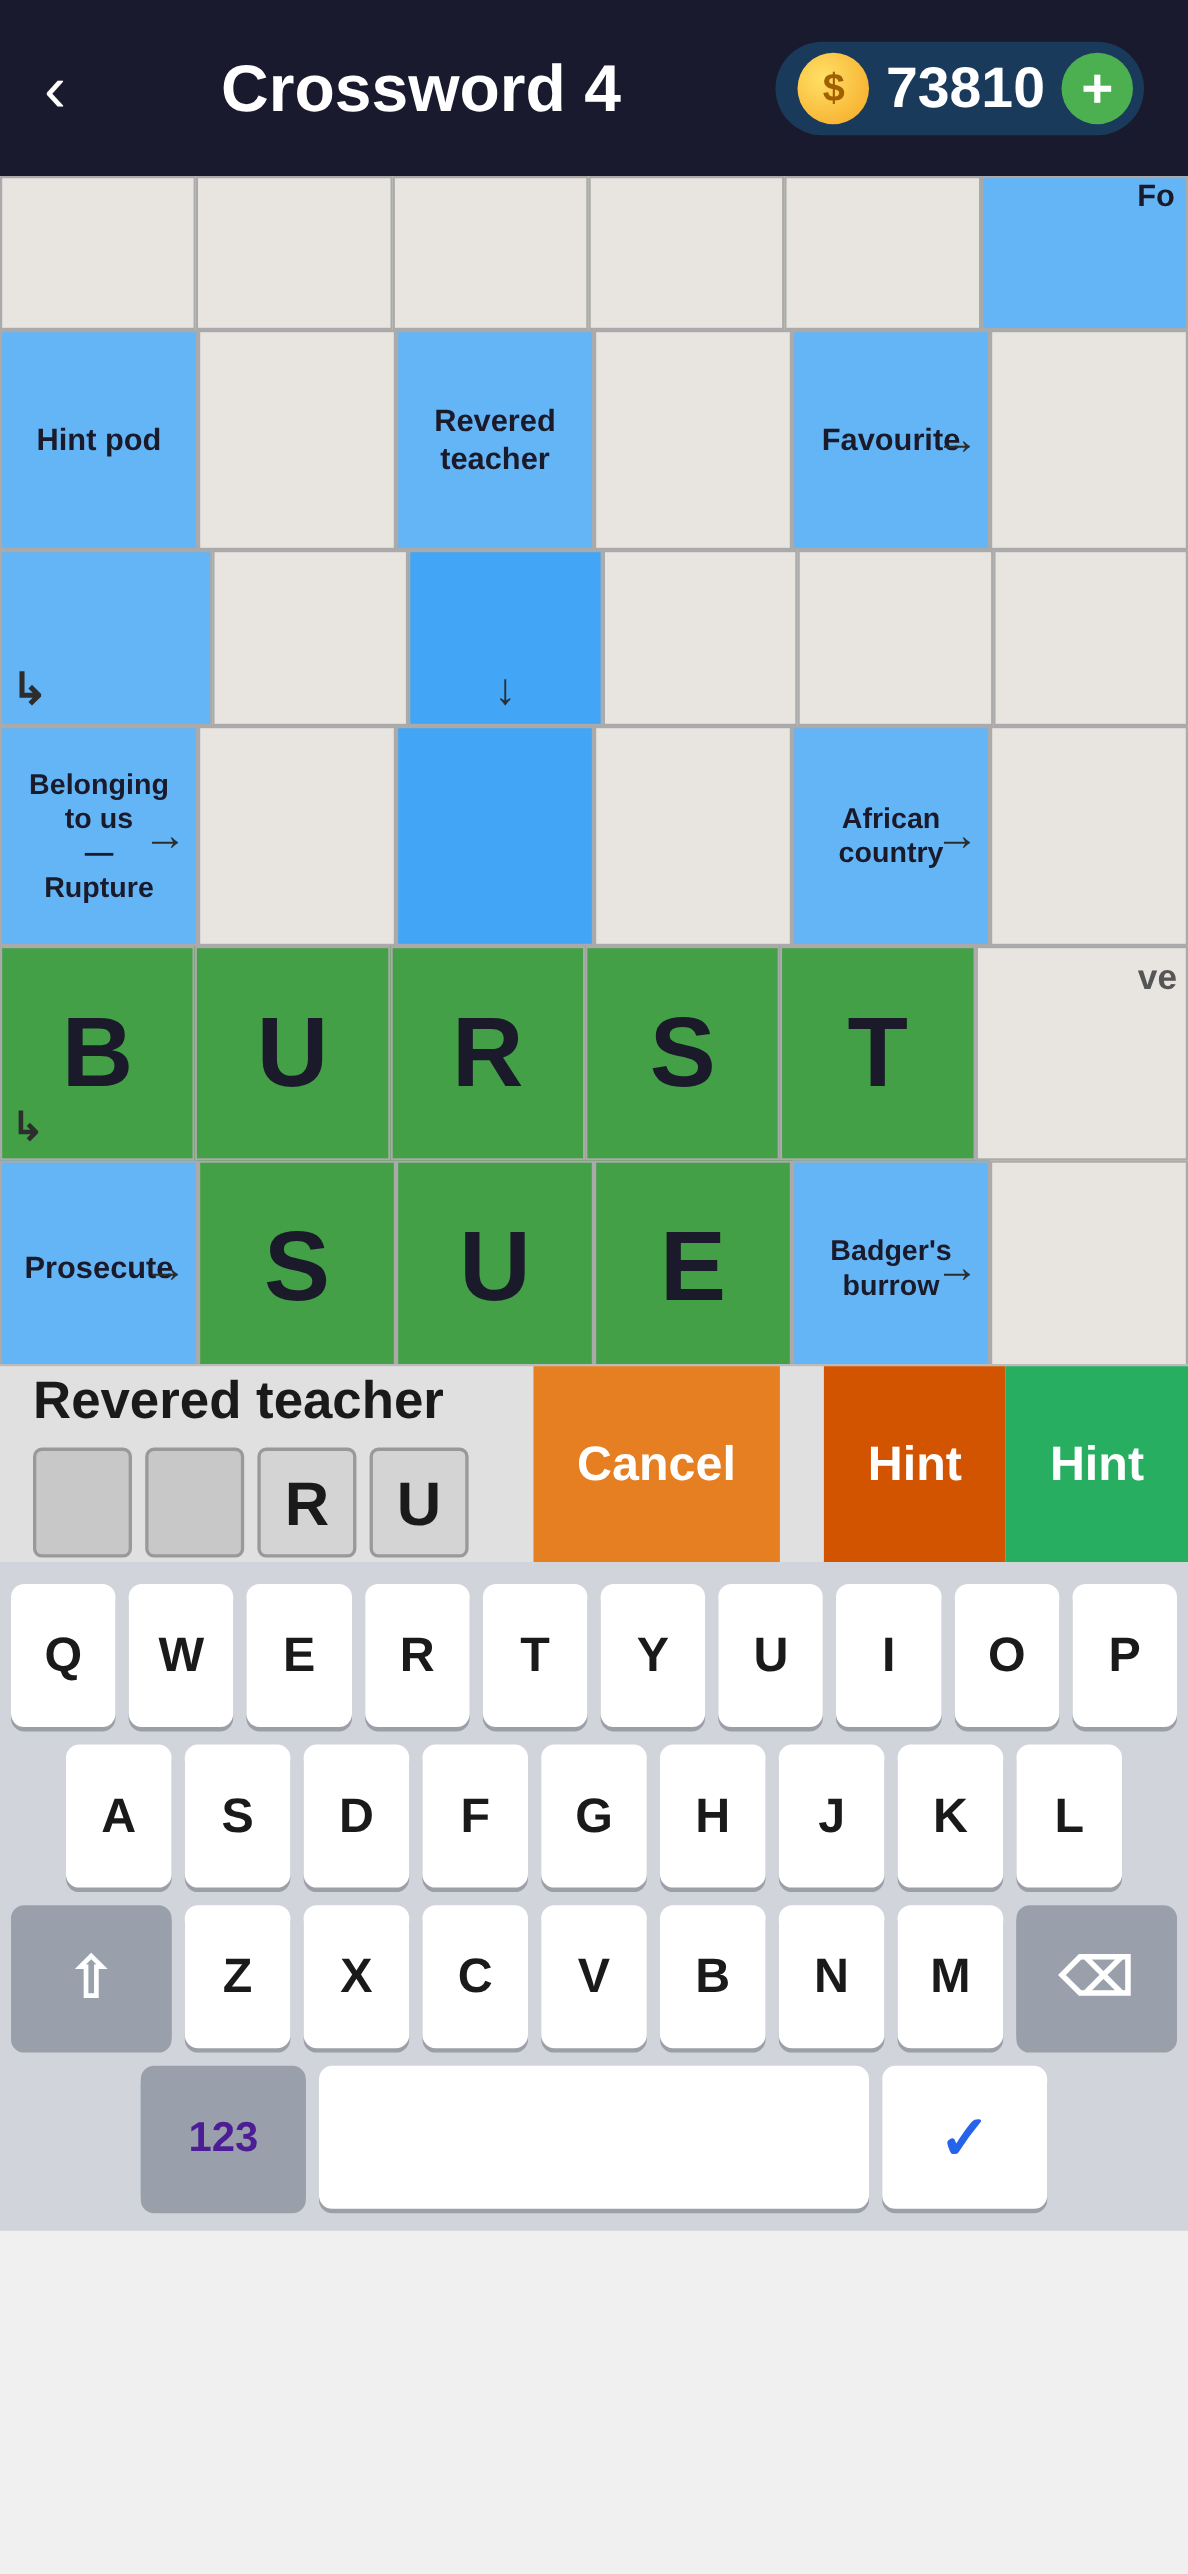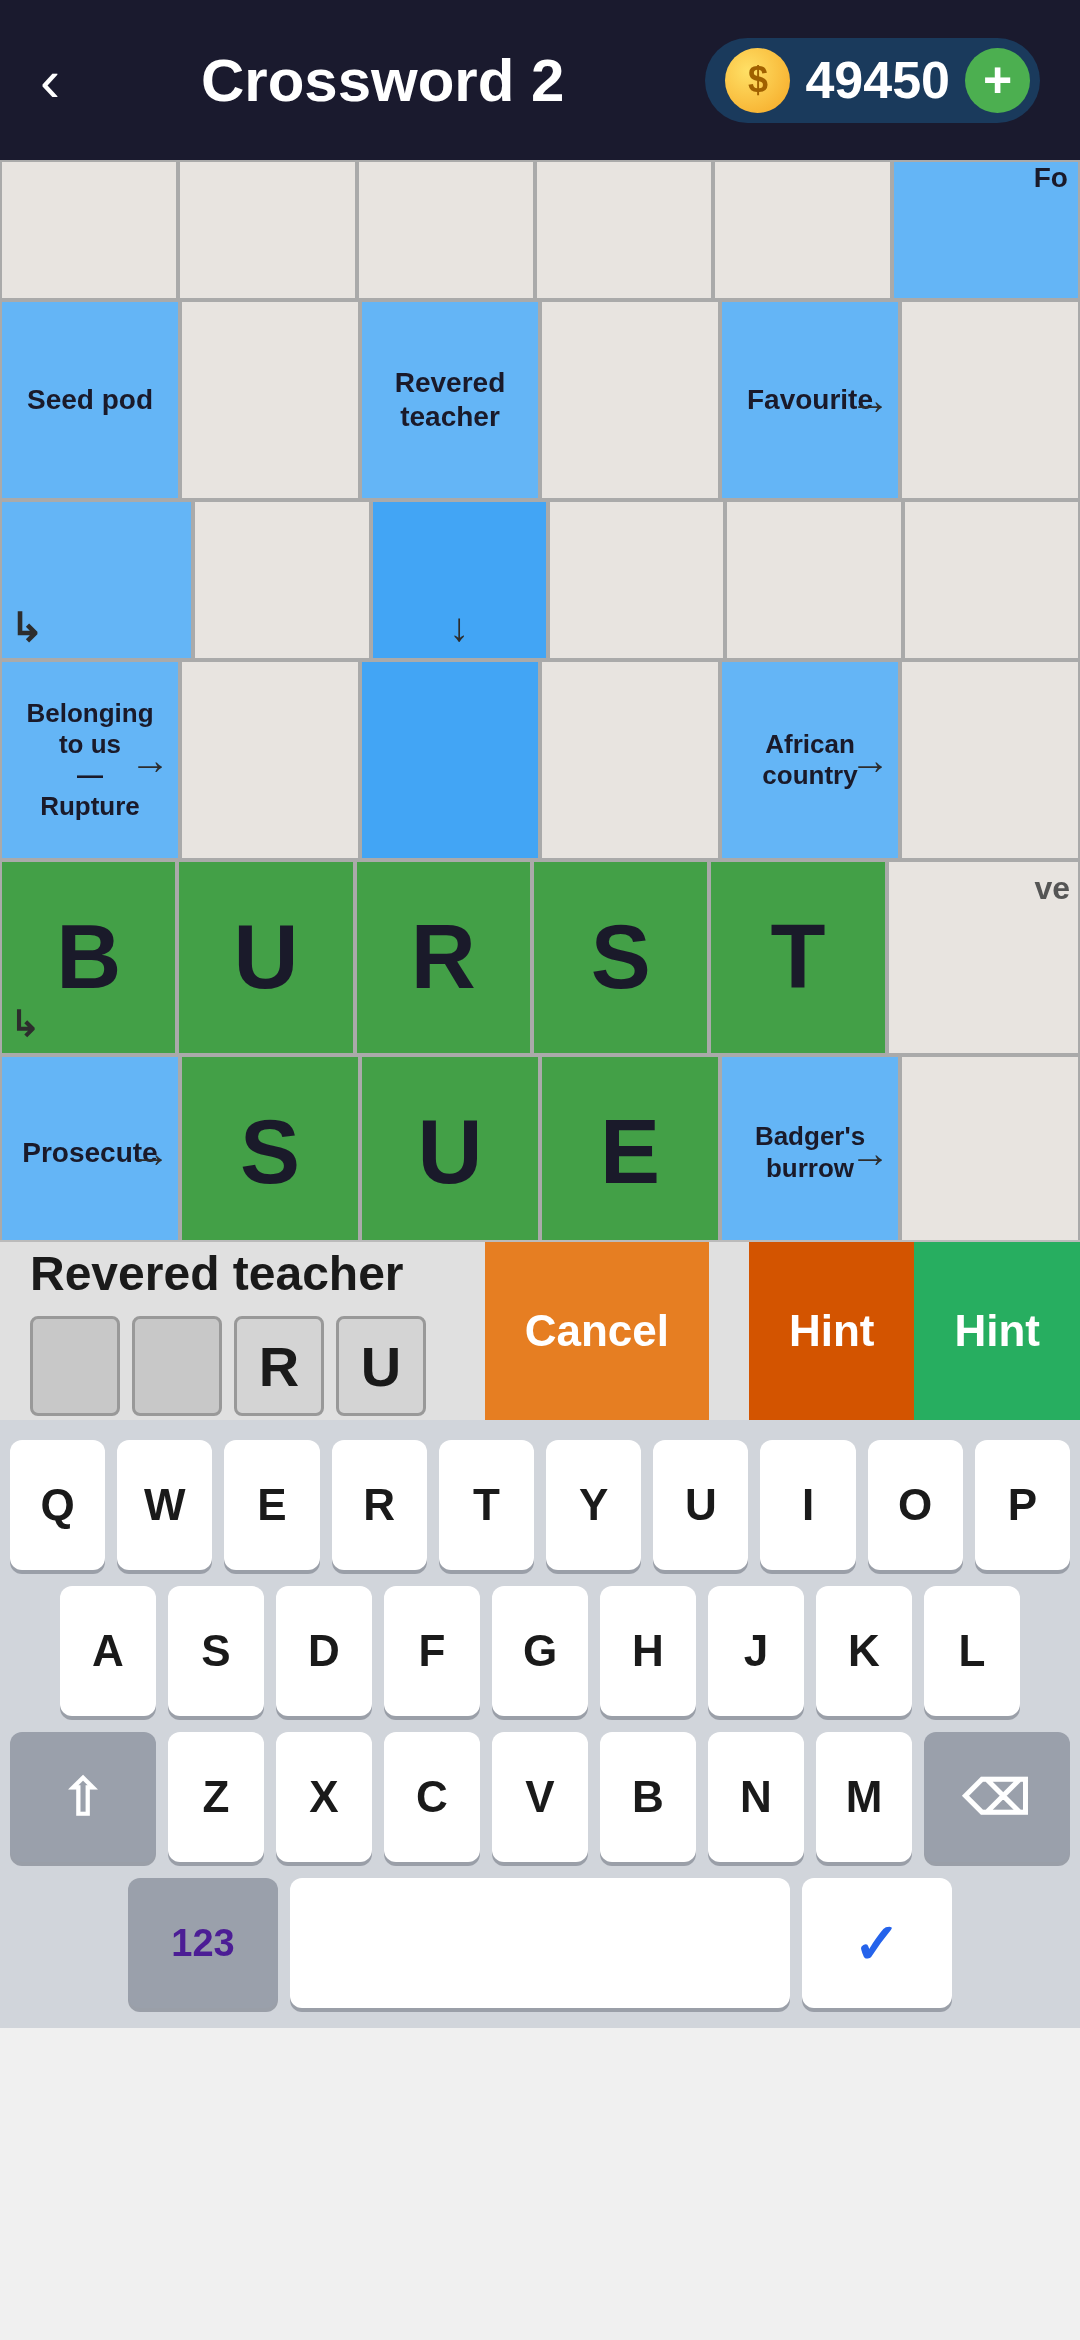--- a/index.html
+++ b/index.html
@@ -275,42 +275,42 @@
       max-width: 150px;
     }
   </style>
 </head>
 <body>
 
 <div class="top-bar">
   <div class="back-btn">
     <span>‹</span>
   </div>
-  <div class="game-title">Crossword 2</div>
+  <div class="game-title">Crossword 4</div>
   <div class="coin-display">
     <div class="coin-icon">$</div>
-    <div class="coin-amount">49450</div>
+    <div class="coin-amount">73810</div>
     <div class="coin-add">+</div>
   </div>
 </div>
 
 <div class="crossword-area" style="height:1080px; overflow:hidden;">
 
   <div class="grid-row" style="height:140px;">
     <div class="cell cell-empty"></div>
     <div class="cell cell-empty"></div>
     <div class="cell cell-empty"></div>
     <div class="cell cell-empty"></div>
     <div class="cell cell-empty"></div>
     <div class="cell cell-blue" style="font-size:28px; color:#1a1a2a; font-weight:600; text-align:right; padding-right:10px; align-items:flex-start; justify-content:flex-end;">Fo</div>
   </div>
 
   <div class="grid-row" style="height:200px;">
     <div class="cell cell-blue">
-      <span class="cell-clue">Seed pod</span>
+      <span class="cell-clue">Hint pod</span>
     </div>
     <div class="cell cell-empty"></div>
     <div class="cell cell-blue">
       <span class="cell-clue">Revered<br>teacher</span>
     </div>
     <div class="cell cell-empty"></div>
     <div class="cell cell-blue" style="position:relative;">
       <span class="cell-clue">Favourite</span>
       <span style="position:absolute; right:8px; top:50%; transform:translateY(-50%); font-size:40px;">→</span>
     </div>

